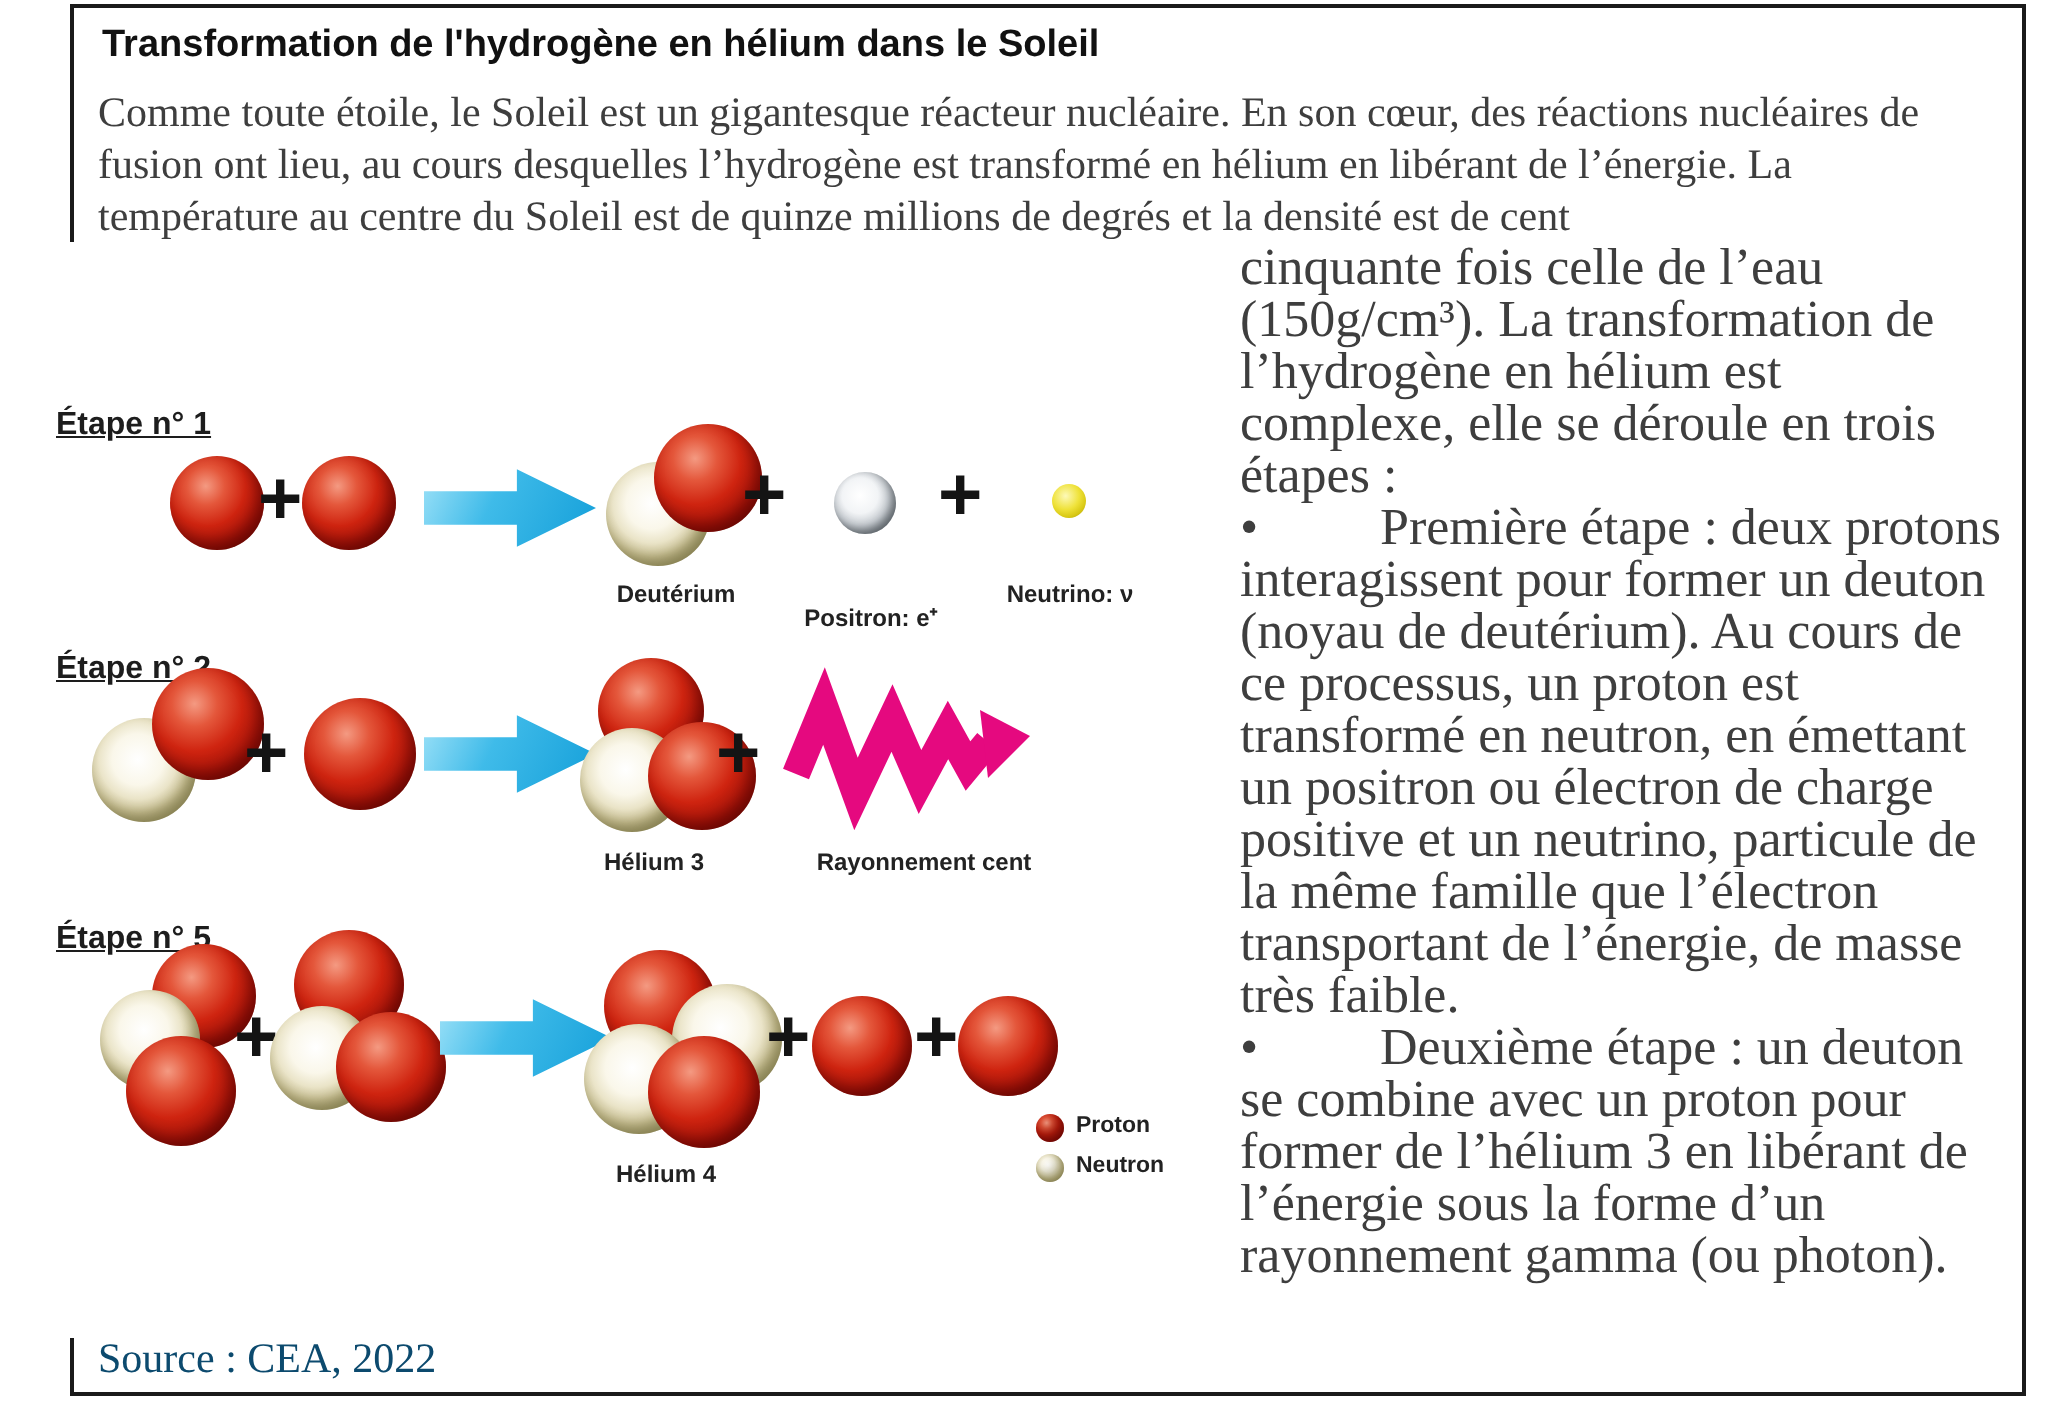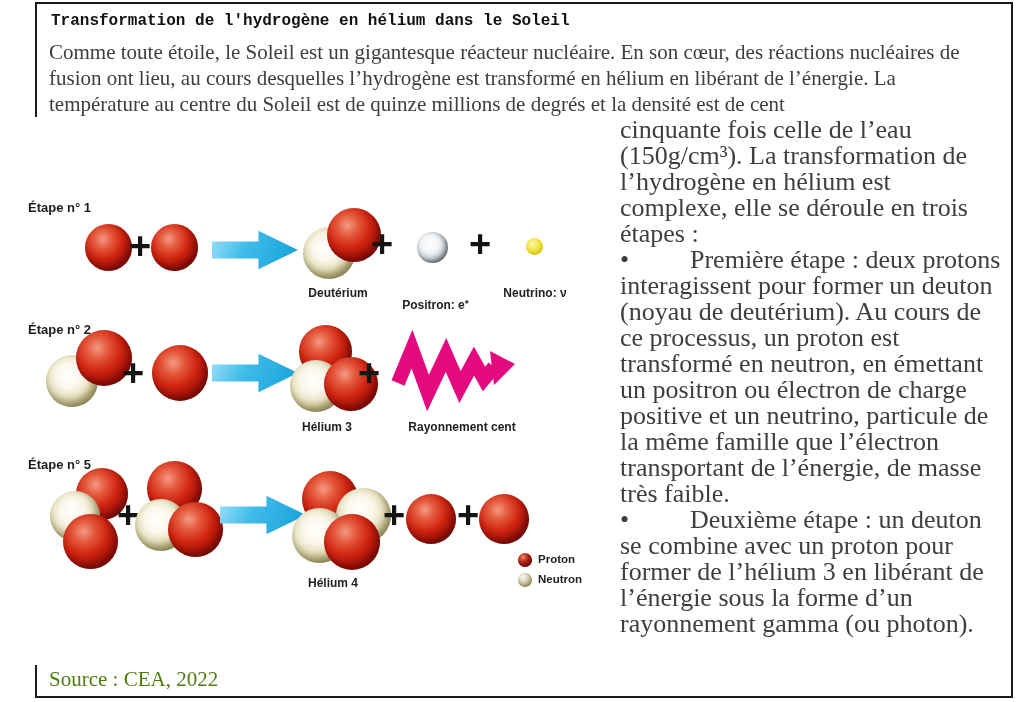--- a/index.html
+++ b/index.html
@@ -6,40 +6,40 @@
   body{
     width:1024px;height:702px;background:#ffffff;position:relative;overflow:hidden;
     font-family:"Liberation Serif", serif;
   }
   .doc{
     position:absolute;left:35px;top:2px;width:978px;height:696px;
     border:2px solid #1a1a1a;box-sizing:border-box;background:#fff;
     padding:6px 10px 0 12px;
   }
   .title{
-    font-family:Liberation Mono, monospace;font-weight:bold;font-size:16px;
+    font-family:Liberation Sans, sans-serif;font-weight:bold;font-size:19px;
     color:#111;padding:2px 0 0 2px;
   }
   .intro{
     font-size:21px;line-height:26px;color:#3e3e3e;margin-top:9px;
     padding-right:2px;text-align:left;
   }
   .content{display:flex;align-items:flex-start;}
   .figure{
     position:relative;flex:none;width:618px;height:548px;margin-left:-49px;
     background:#fff;font-family:"Liberation Sans", sans-serif;z-index:2;
   }
   .rightcol{
     flex:1;font-size:26px;line-height:26px;color:#3e3e3e;padding-left:2px;
   }
   .rightcol p{margin:0;}
   .b{display:inline-block;width:70px;color:#3e3e3e;}
   .source{
     position:absolute;left:0;bottom:0;width:100%;background:#fff;
-    font-family:"Liberation Serif", serif;font-size:21px;color:#4d7c0f;
+    font-family:"Liberation Serif", serif;font-size:21px;color:#0c4a6e;
     padding:2px 0 4px 12px;box-sizing:border-box;
   }
   
   .sph{position:absolute;border-radius:50%;}
   .proton{
     background:radial-gradient(circle at 38% 32%, #f49a82 0%, #e4573b 22%, #cf2410 46%, #a31208 70%, #7c0d05 88%, #690b04 100%);
     box-shadow:inset -3px -4px 7px rgba(70,0,0,.5);
   }
   .neutron{
     background:radial-gradient(circle at 44% 40%, #ffffff 0%, #faf7ea 30%, #eae4c8 46%, #c9c094 62%, #a29a6b 80%, #837b4e 96%);
@@ -55,21 +55,21 @@
   .plus{
     position:absolute;font-family:"Liberation Sans", sans-serif;font-weight:900;
     font-size:38px;line-height:1;color:#141414;
   }
   .arrow{
     position:absolute;width:86px;height:42px;
     background:linear-gradient(115deg,#9fe2f8 0%, #3fbbe9 40%, #149fd9 100%);
     clip-path:polygon(0 30%, 54% 30%, 54% 4%, 100% 50%, 54% 96%, 54% 70%, 0 70%);
   }
   .etape{
-    position:absolute;font-weight:bold;font-size:13px;color:#1d1d1d;letter-spacing:0;
+    position:absolute;font-weight:bold;font-size:16px;color:#1d1d1d;letter-spacing:0;text-decoration:underline;
   }
   .flabel{
     position:absolute;font-weight:bold;font-size:12px;color:#222;text-align:center;
   }
   .gammabox{position:absolute;}
   .legend{position:absolute;}
   .lrow{display:flex;align-items:flex-start;height:20px;}
   .lsph{position:static;display:inline-block;width:14px;height:14px;flex:none;}
   .ltext{font-weight:bold;font-size:11.5px;color:#222;margin-left:6px;}
 </style>

